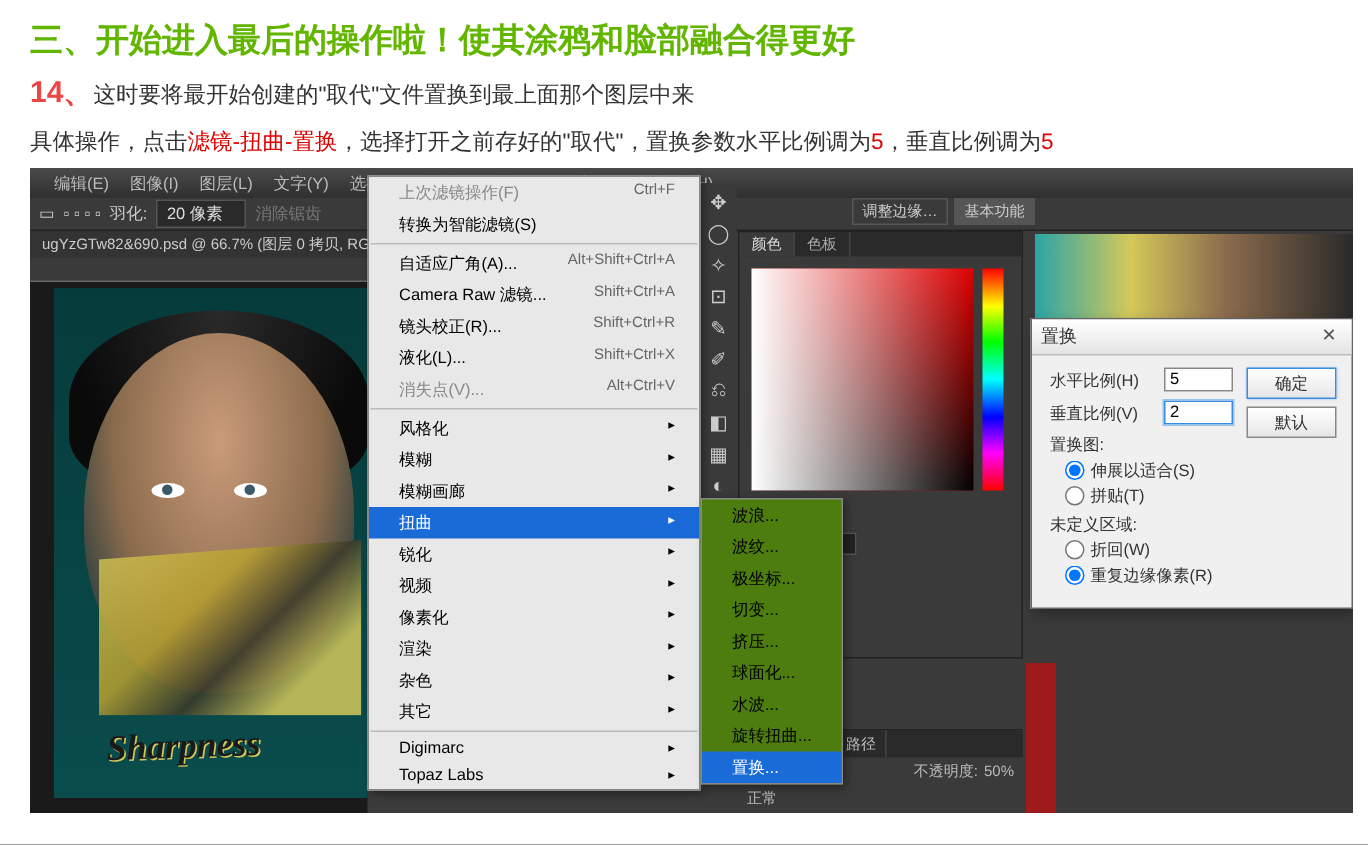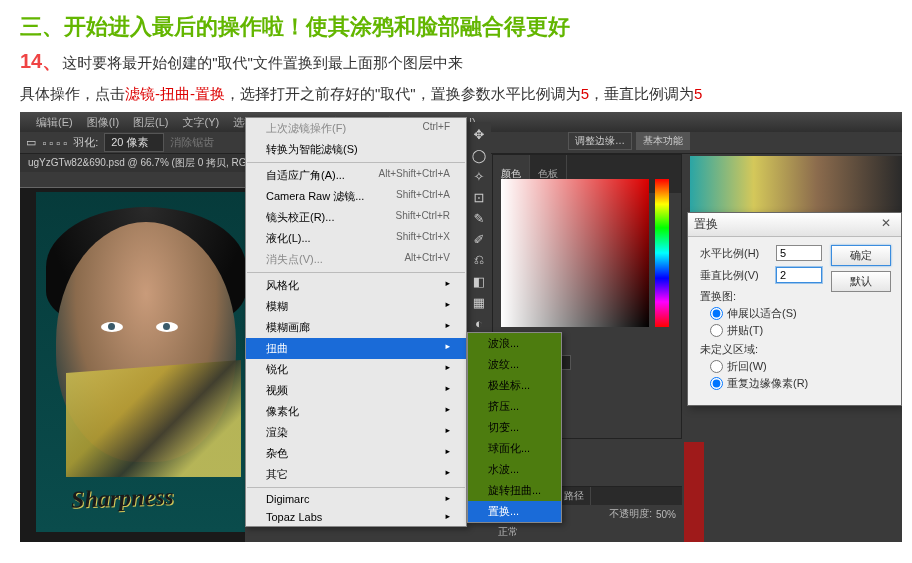--- a/index.html
+++ b/index.html
@@ -31,21 +31,21 @@
   .mi.dis{color:#888;}
   .mi.hi{background:#1a6bd8;color:#fff;}
   .sep{height:1px;background:#bbb;margin:2px 1px;}
   .arrow::after{content:"▸";font-size:9px;margin-left:8px;}
   .sc{color:#666;font-size:10px;}
   .menu2 { position:absolute; top:220px; left:447px; width:95px; background:#4d7c0f; border:1px solid #888; box-shadow:2px 2px 6px rgba(0,0,0,0.4); font-size:11px; z-index:11;}
   .toolbar { position:absolute; top:10px; left:447px; width:24px; background:#3a3a3a; display:flex; flex-direction:column; gap:1px; padding:2px 0;}
   .tool{width:20px;height:20px;margin:0 auto;color:#ccc;font-size:13px;display:flex;align-items:center;justify-content:center;cursor:pointer;}
   .swatch-panel { position:absolute; top:42px; left:472px; width:190px; height:285px; background:#3a3a3a; border:1px solid #222;}
   .sw-tabs{display:flex;background:#2a2a2a;font-size:10px;color:#aaa;}
-  .sw-tab{padding:12px 8px;border-right:1px solid #444;}
+  .sw-tab{padding:1px 8px;border-right:1px solid #444;}
   .sw-tab.act{background:#3a3a3a;color:#ddd;}
   .picker{position:absolute;top:24px;left:8px;width:148px;height:148px;background:linear-gradient(to right,#fff 0%,rgba(255,255,255,0) 100%),linear-gradient(to top,#000 0%,rgba(0,0,0,0) 100%),#d00;}
   .hue{position:absolute;top:24px;left:162px;width:14px;height:148px;background:linear-gradient(to bottom,#f00 0%,#ff0 17%,#0f0 33%,#0ff 50%,#00f 67%,#f0f 83%,#f00 100%);}
   .cur-old{position:absolute;top:180px;left:8px;width:40px;height:16px;display:flex;}
   .cur-old div{flex:1;} .cur{background:#000;} .old{background:#d00;}
   .hexrow{position:absolute;top:200px;left:8px;color:#bbb;font-size:10px;display:flex;align-items:center;gap:4px;}
   .hexrow input{background:#222;border:1px solid #555;color:#ddd;width:60px;font-size:10px;padding:1px;}
   .right-top{position:absolute;top:20px;right:212px;display:flex;gap:4px;}
   .rt-btn{background:#3a3a3a;color:#ccc;font-size:10px;padding:1px 6px;border:1px solid #555;}
   .rt-btn.act{background:#555;}
@@ -193,22 +193,22 @@
         <span>Digimarc</span>
       </div>
       <div class="mi arrow">
         <span>Topaz Labs</span>
       </div>
     </div>
   <div class="menu2" id="menu2">
       <div class="mi">波浪...</div>
       <div class="mi">波纹...</div>
       <div class="mi">极坐标...</div>
+      <div class="mi">切变...</div>
       <div class="mi">挤压...</div>
-      <div class="mi">切变...</div>
       <div class="mi">球面化...</div>
       <div class="mi">水波...</div>
       <div class="mi">旋转扭曲...</div>
       <div class="mi hi">置换...</div>
     </div>
 
   <div class="toolbar">
     <div class="tool">✥</div>
     <div class="tool">◯</div>
     <div class="tool">✧</div>

